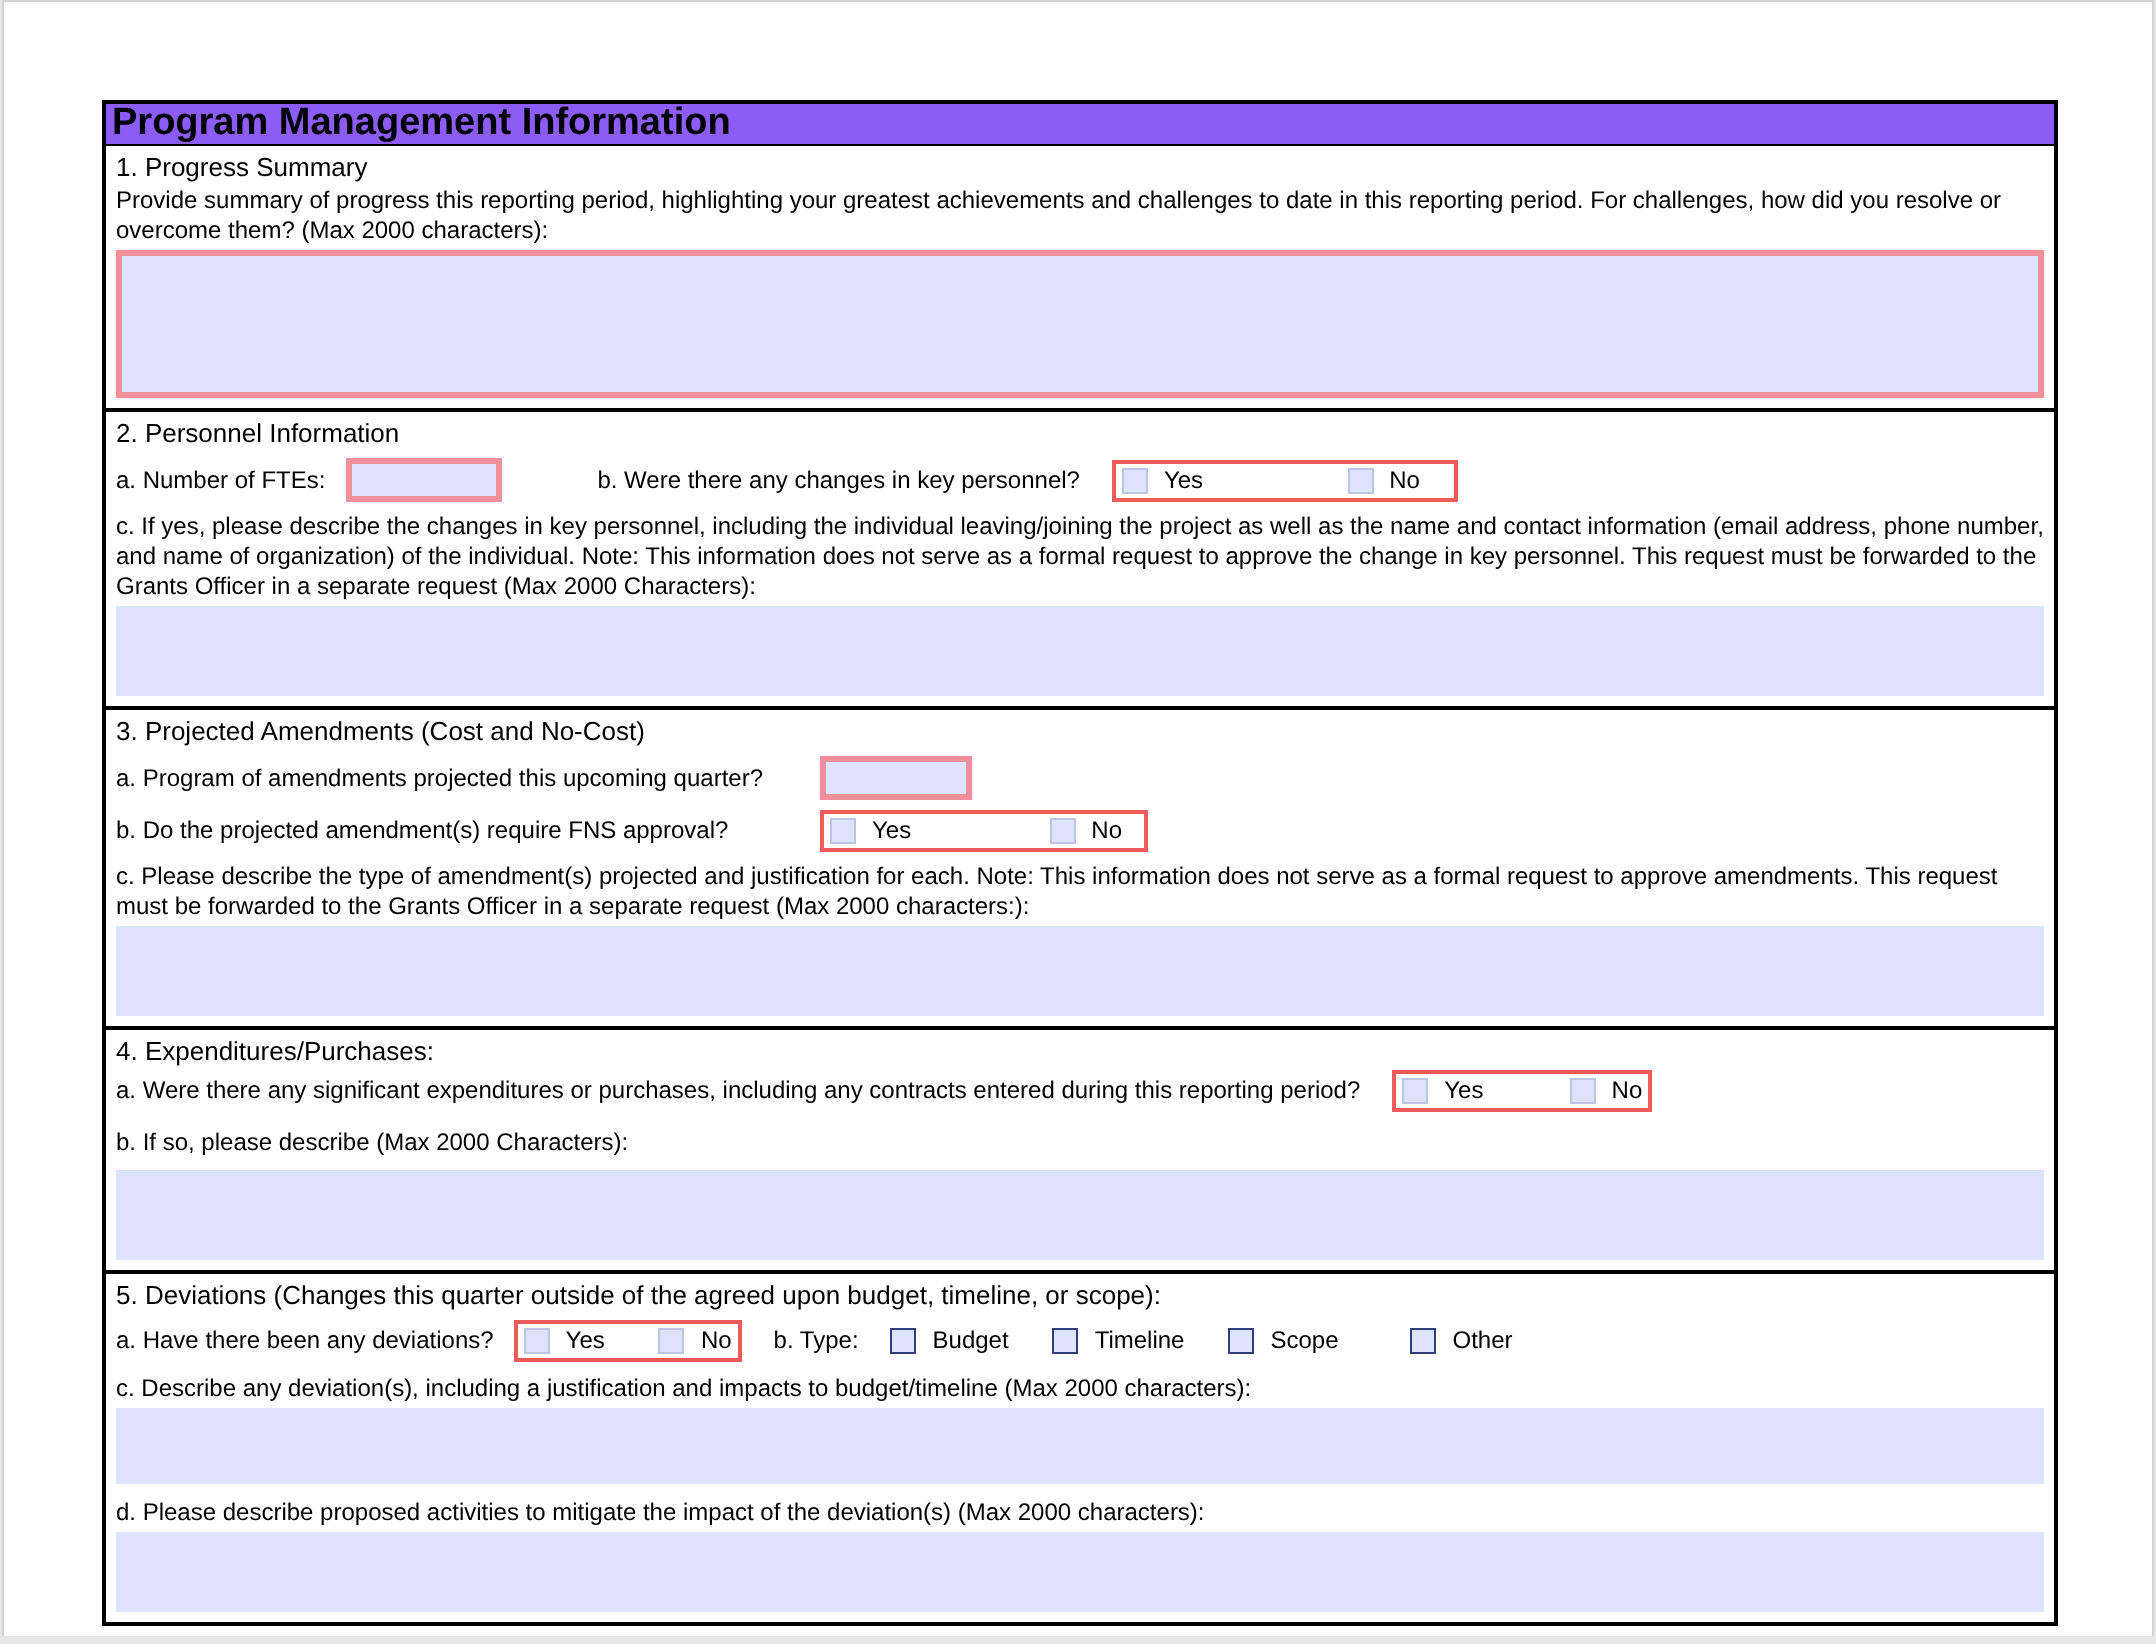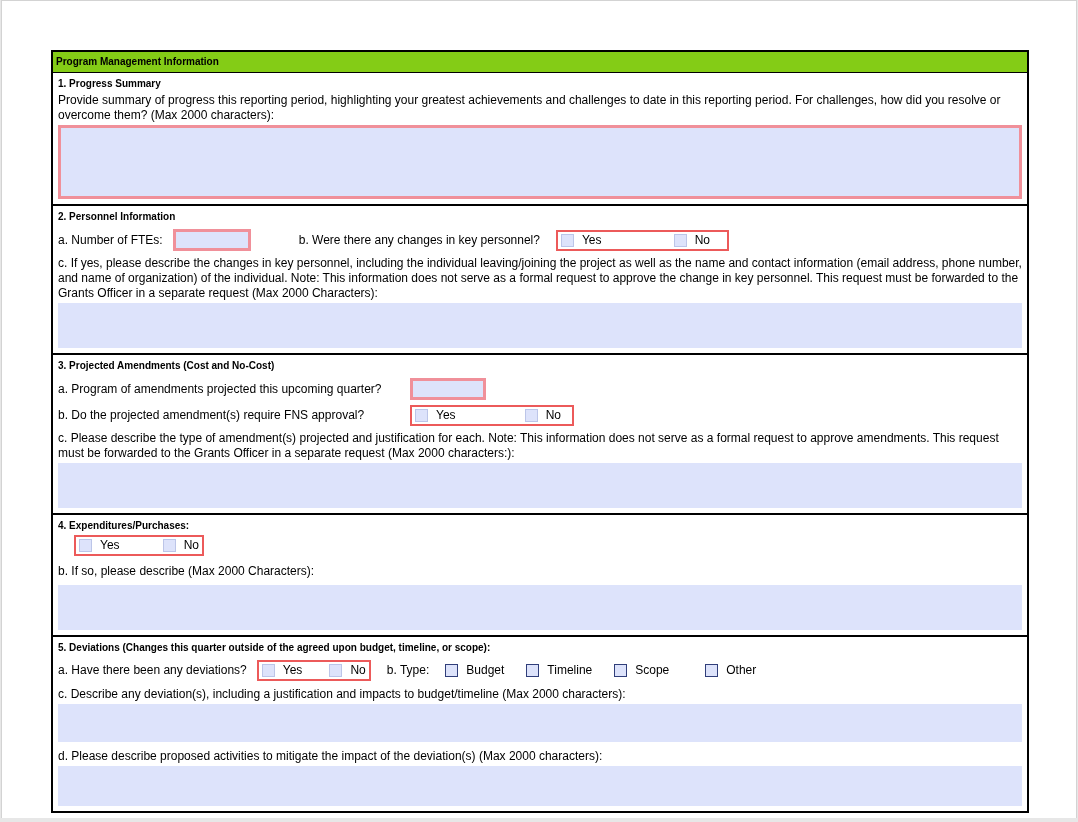--- a/index.html
+++ b/index.html
@@ -19,34 +19,34 @@
     border-bottom: none;
     overflow: hidden;
   }
   .form-table {
     width: 978px;
     margin: 49px 0 0 49px;
     border: 2px solid #000;
     background: #fff;
   }
   .form-header {
-    background: #84cc16;
+    background: #8b5cf6;
     font-weight: bold;
-    font-size: 10px;
+    font-size: 19px;
     line-height: 18px;
     padding: 1px 3px;
     border-bottom: 1px solid #000;
   }
   .form-section {
     padding: 2px 5px 5px 5px;
     font-size: 12px;
     line-height: 15px;
   }
   .form-section + .form-section { border-top: 2px solid #000; }
-  .sec-title { font-weight: bold; font-size: 10px; margin: 1px 0 2px 0; }
+  .sec-title { font-weight: normal; font-size: 13px; margin: 1px 0 2px 0; }
   .desc { margin: 0 0 2px 0; }
   .ta {
     display: block;
     width: 100%;
     background: #dde3fb;
     border: none;
     resize: none;
     font-family: "Liberation Sans", sans-serif;
     font-size: 12px;
     margin-top: 2px;
@@ -146,20 +146,21 @@
           </span>
         </div>
       </div>
       <div class="desc" style="margin-top:5px;">c. Please describe the type of amendment(s) projected and justification for each. Note: This information does not serve as a formal request to approve amendments. This request must be forwarded to the Grants Officer in a separate request (Max 2000 characters:):</div>
       <textarea class="ta" style="height: 45px;"></textarea>
     </div>
 
     <div class="form-section">
       <div class="sec-title">4. Expenditures/Purchases:</div>
       <div class="row" style="margin-top:2px;">
+        <span>a. Were there any significant expenditures or purchases, including any contracts entered during this reporting period?</span>
         <div class="yesno" style="width:130px; margin-left:16px;">
           <span class="yn-opt">
             <span class="yn-cb"></span>
             <span>Yes</span>
           </span>
           <span class="yn-opt">
             <span class="yn-cb"></span>
             <span>No</span>
           </span>
         </div>

